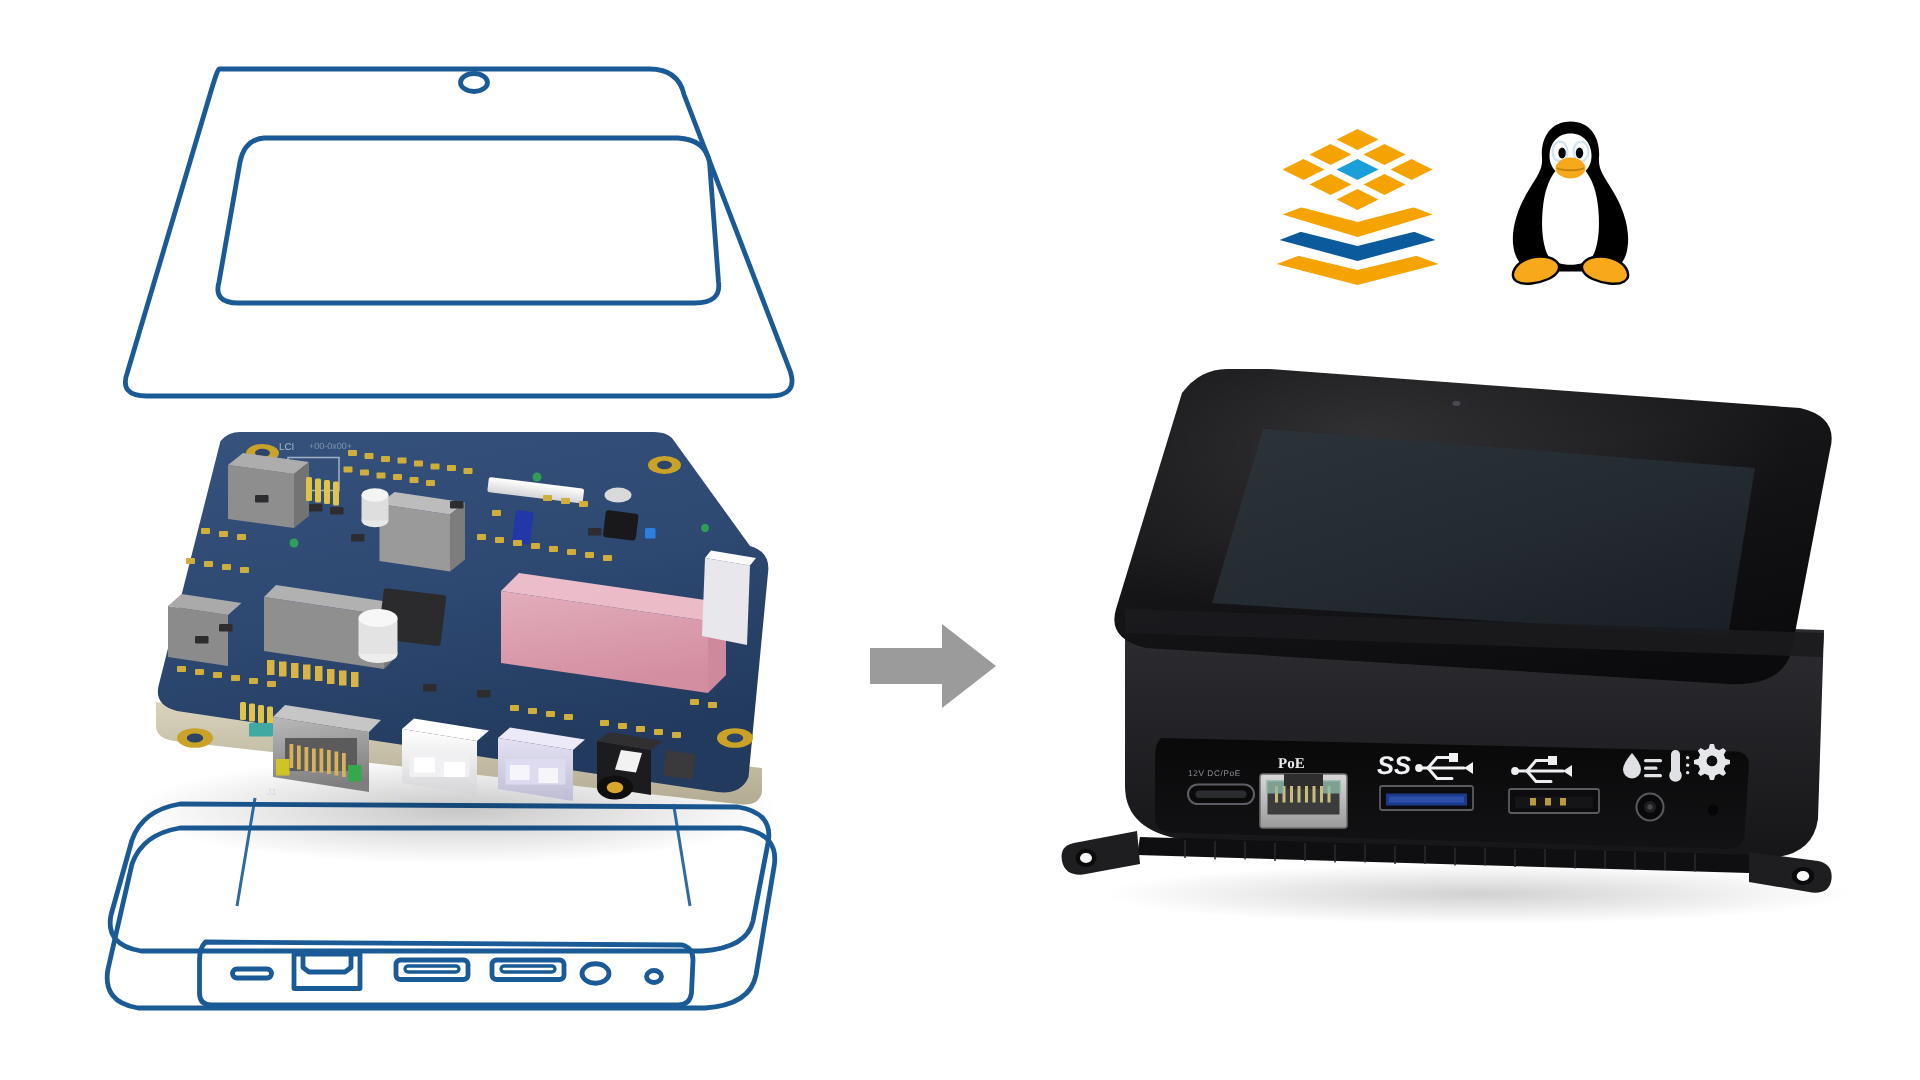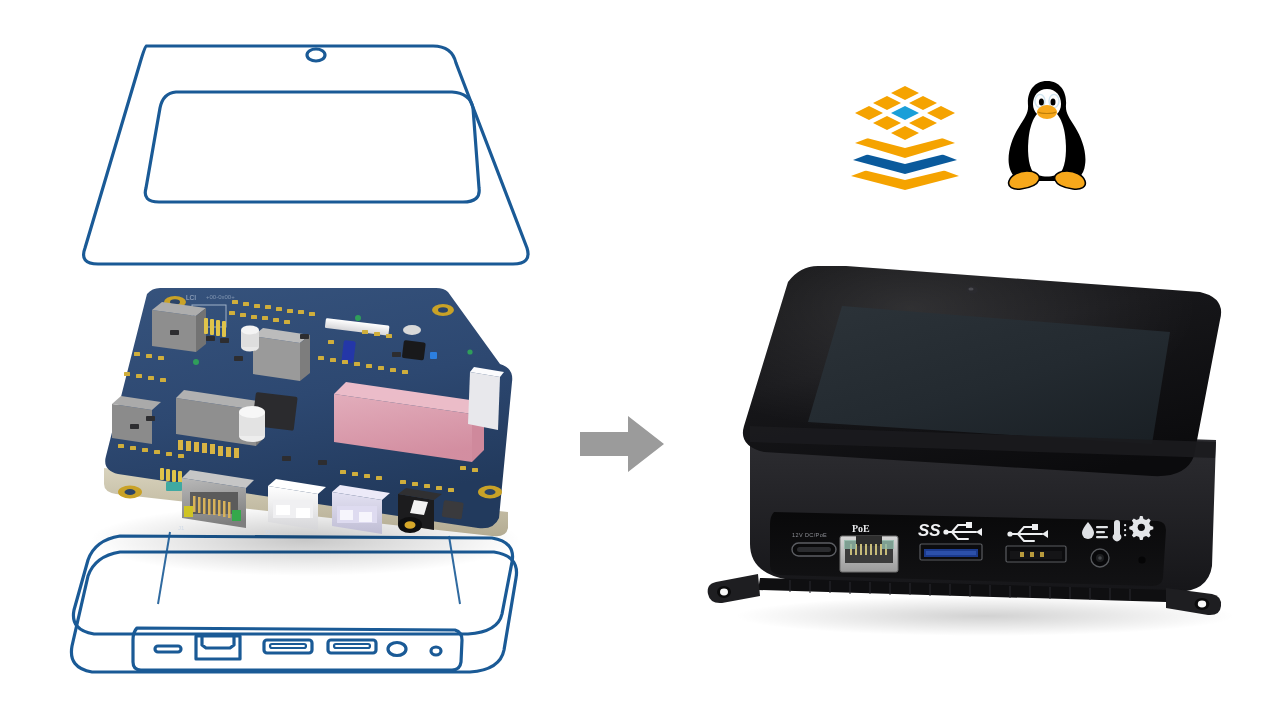--- a/index.html
+++ b/index.html
@@ -44,21 +44,21 @@
     left: 572px;
     top: 408px;
     width: 100px;
     height: 72px;
   }
 
   
   #finished-device {
     position: absolute;
     left: 700px;
-    top: 244px;
+    top: 224px;
     width: 570px;
     height: 400px;
   }
 
   
   #logo-group {
     position: absolute;
     left: 845px;
     top: 70px;
     width: 270px;

